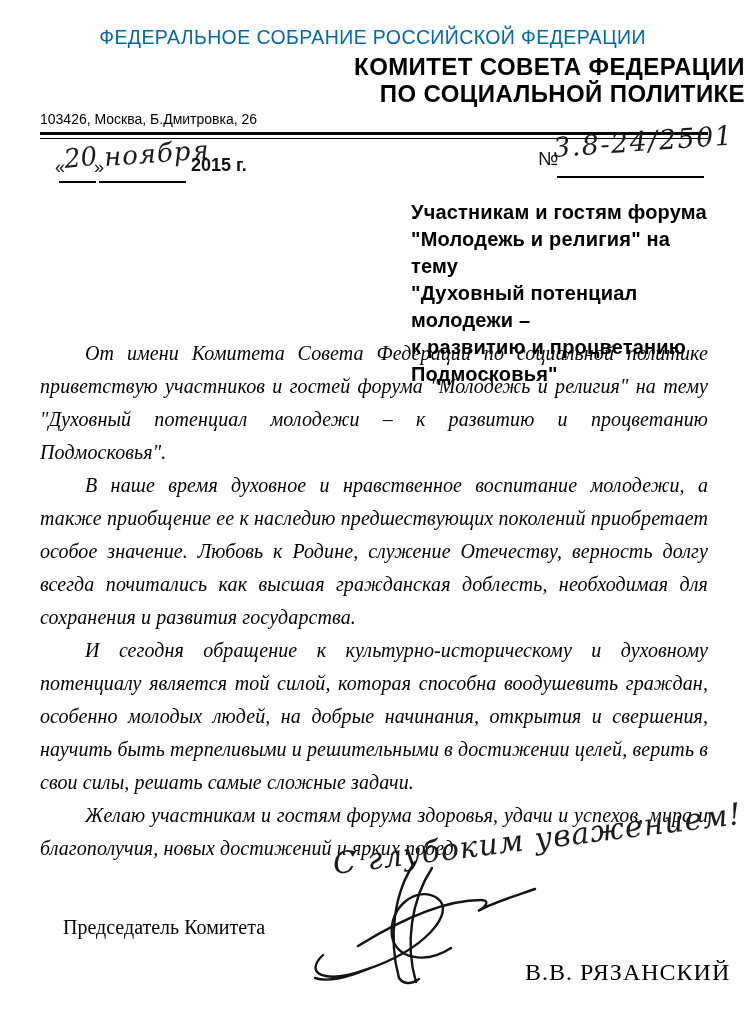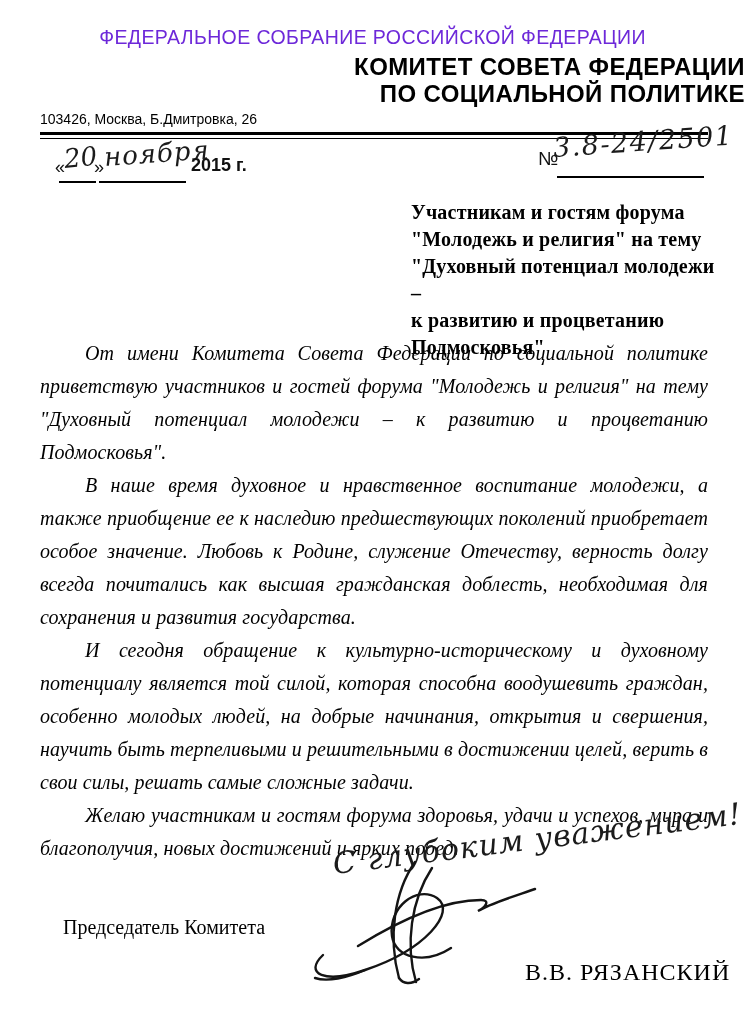--- a/index.html
+++ b/index.html
@@ -18,21 +18,21 @@
   }
   .abs { position: absolute; }
 
   
   .org-line1 {
     left: 0; right: 0; top: 26px;
     text-align: center;
     font-family: "Liberation Sans", sans-serif;
     font-size: 19.5px;
     letter-spacing: 0.4px;
-    color: #6d28d9;
+    color: #0369a1;
   }
   .org-line2 {
     left: 0; right: 0; top: 53px;
     text-align: right;
     font-family: "Liberation Sans", sans-serif;
     font-weight: bold;
     font-size: 24px;
     letter-spacing: 0.4px;
     margin-left: 35px;
   }
@@ -97,21 +97,21 @@
   }
   .blank-line { background: #000; height: 2px; }
   .blank-day    { left: 59px;  top: 181px; width: 37px; }
   .blank-month  { left: 99px;  top: 181px; width: 87px; }
   .blank-number { left: 557px; top: 176px; width: 147px; }
 
   
   .recipient {
     left: 411px; top: 199px;
     width: 305px;
-    font-family: Liberation Serif, serif;
+    font-family: Liberation Sans, sans-serif;
     font-weight: bold;
     font-size: 20px;
     line-height: 27px;
     letter-spacing: 0.2px;
   }
 
   
   .body-text {
     left: 40px; top: 337px;
     width: 668px;

